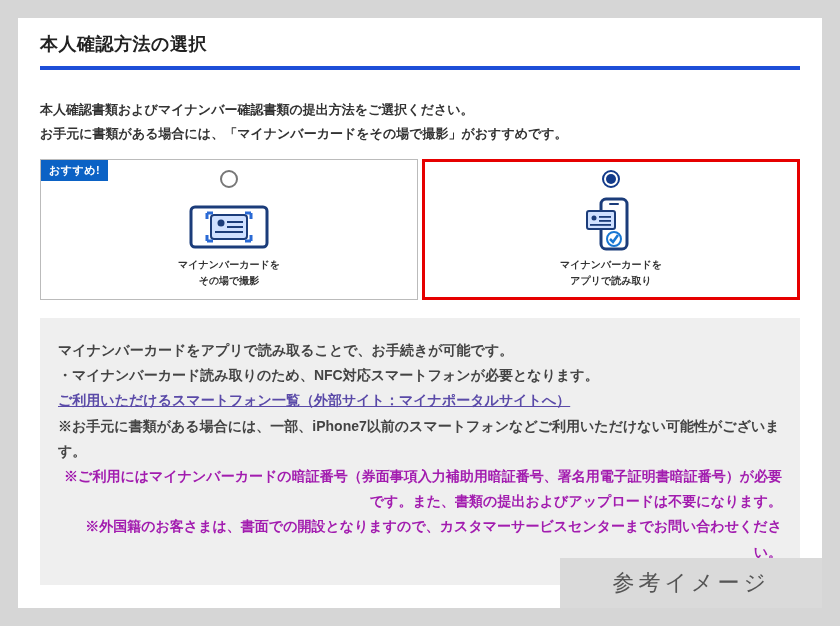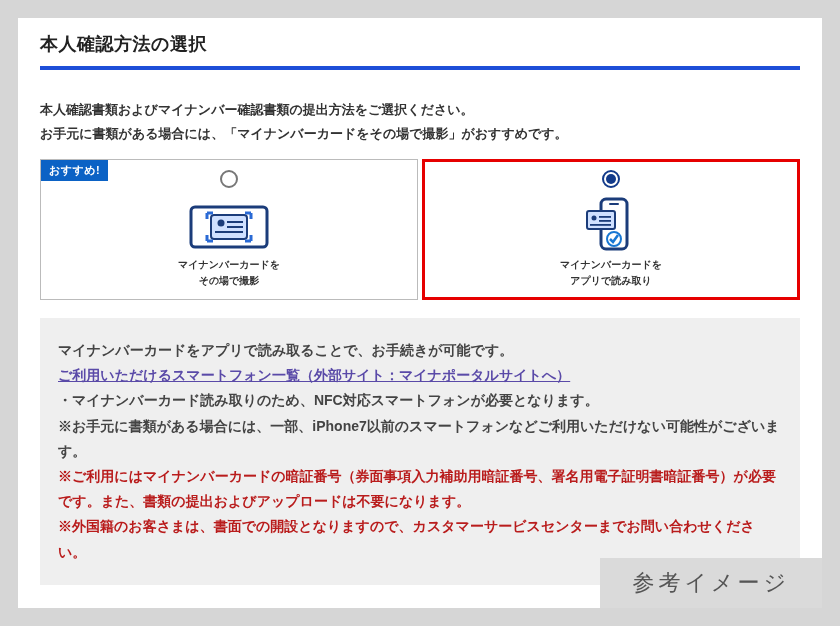--- a/index.html
+++ b/index.html
@@ -87,27 +87,27 @@
       background: #efefef;
       margin-top: 18px;
       padding: 20px 18px;
       font-size: 14px;
       line-height: 1.8;
       color: #444;
     }
     .info-box p { margin-bottom: 0; }
     .info-head { margin-bottom: 12px; }
     .info-link { color: #5a4aa8; text-decoration: underline; cursor: pointer; }
-    .red { color: #b91c1c; }
+    .red { color: #a21caf; text-align: right; }
     .ref-tag {
       position: absolute;
       right: 0;
       bottom: 0;
       background: #dadada;
-      padding: 10px 32px;
+      padding: 10px 52px;
       font-size: 22px;
       color: #555;
       letter-spacing: 4px;
     }
     svg { display: block; }
   </style>
 </head>
 <body>
 
 <div class="panel">
@@ -166,22 +166,22 @@
             <span>マイナンバーカードを</span><br>
             <span>アプリで読み取り</span>
           </div>
         </div>
 
 
       </div>
 
       <div class="info-box">
         <p class="info-head">マイナンバーカードをアプリで読み取ることで、お手続きが可能です。</p>
+        <p>・マイナンバーカード読み取りのため、NFC対応スマートフォンが必要となります。</p>
         <p><span class="info-link">ご利用いただけるスマートフォン一覧（外部サイト：マイナポータルサイトへ）</span></p>
-        <p>・マイナンバーカード読み取りのため、NFC対応スマートフォンが必要となります。</p>
         <p>※お手元に書類がある場合には、一部、iPhone7以前のスマートフォンなどご利用いただけない可能性がございます。</p>
         <p class="red">※ご利用にはマイナンバーカードの暗証番号（券面事項入力補助用暗証番号、署名用電子証明書暗証番号）が必要です。また、書類の提出およびアップロードは不要になります。</p>
         <p class="red">※外国籍のお客さまは、書面での開設となりますので、カスタマーサービスセンターまでお問い合わせください。</p>
       </div>
 
     </div>
   </div>
 
   <div class="ref-tag">参考イメージ</div>
 

